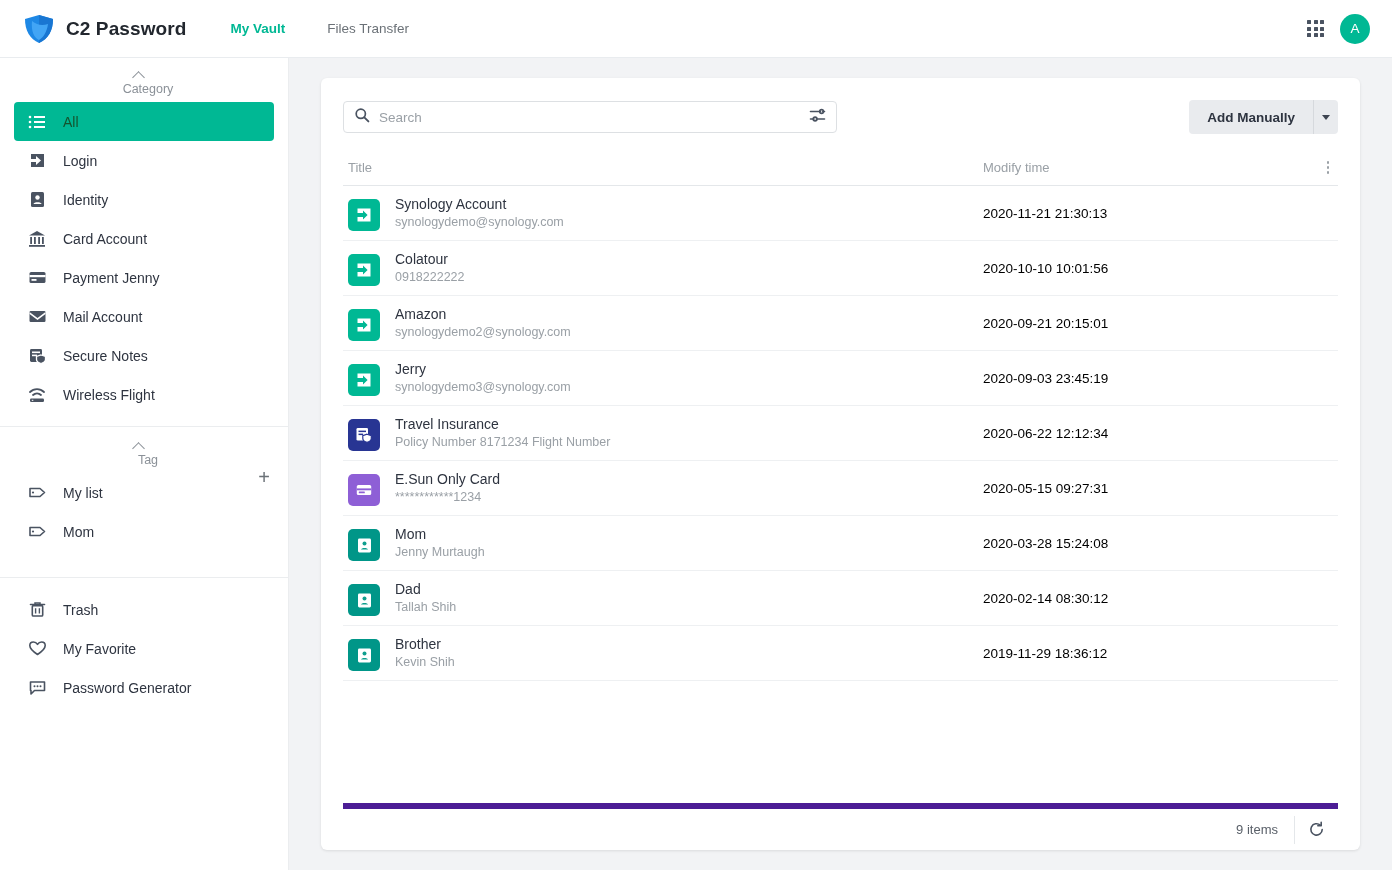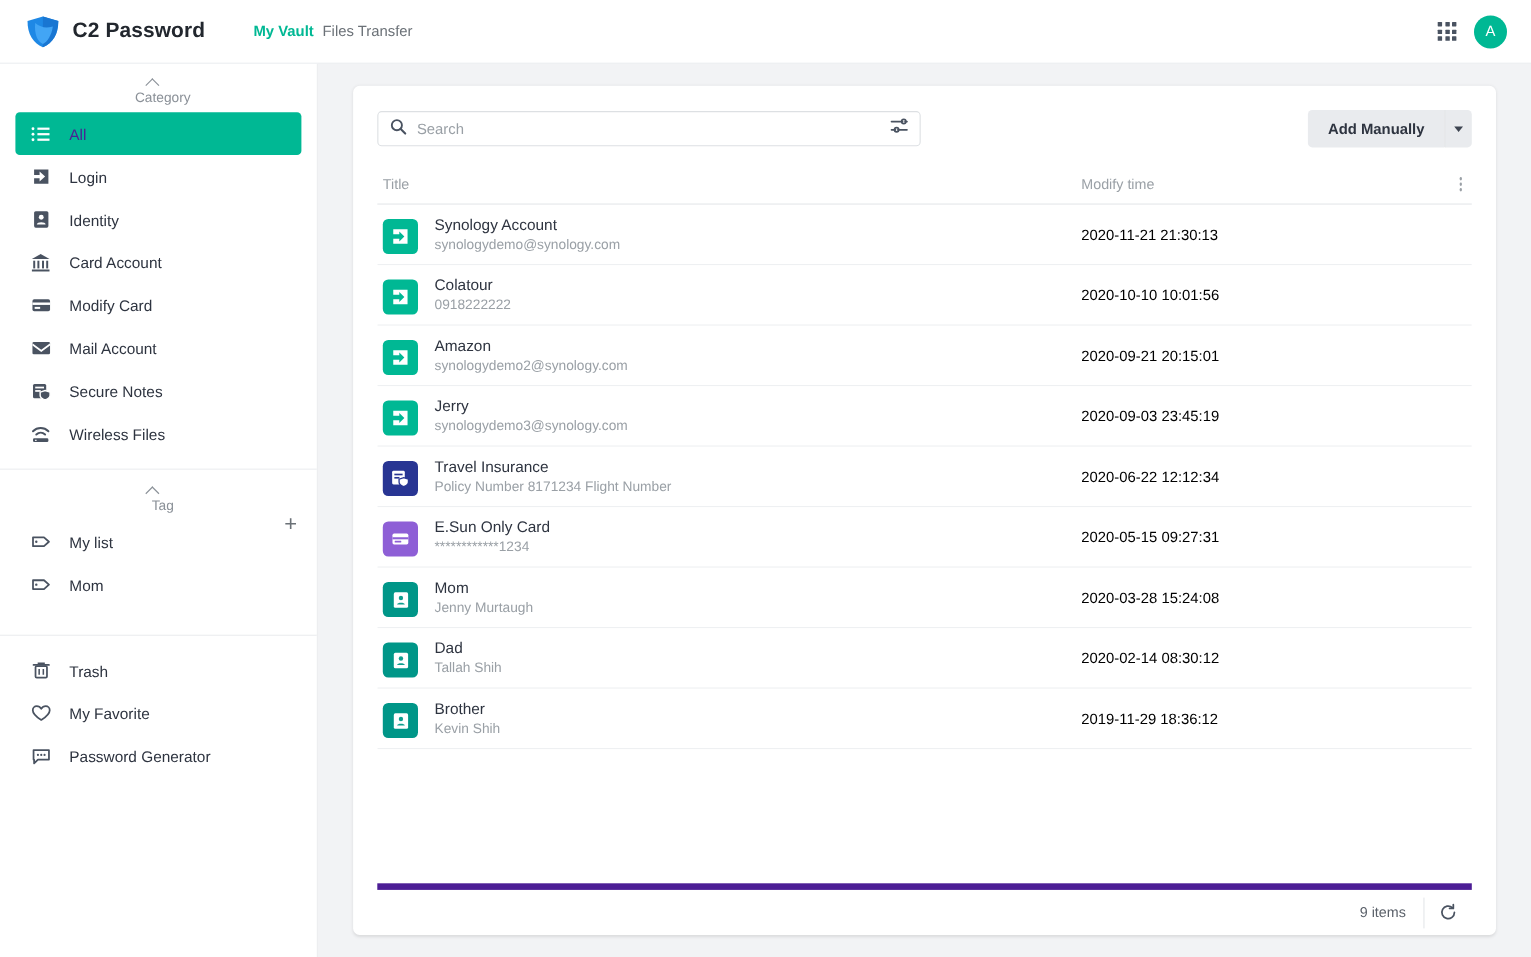--- a/index.html
+++ b/index.html
@@ -18,21 +18,21 @@
     background: #ffffff;
     border-bottom: 1px solid #e9ecef;
     display: flex; align-items: center;
   }
   .brand { display: flex; align-items: center; margin-left: 22px; }
   .brand-logo { width: 34px; height: 32px; display: block; }
   .brand-name {
     font-size: 19px; font-weight: bold; color: #22272e;
     margin-left: 10px; letter-spacing: .1px;
   }
-  .topnav { display: flex; align-items: center; margin-left: 44px; gap: 8px; }
+  .topnav { display: flex; align-items: center; margin-left: 44px; gap: 42px; }
   .topnav-item { font-size: 13.5px; color: #6b7177; cursor: pointer; }
   .topnav-item.active { color: #00b894; font-weight: bold; }
   .topright {
     margin-left: auto; margin-right: 22px;
     display: flex; align-items: center; gap: 16px;
   }
   .grid-icon { display: grid; grid-template-columns: repeat(3, 4px);
     grid-template-rows: repeat(3, 4px); gap: 2.5px; cursor: pointer; }
   .grid-icon i { background: #4a5361; border-radius: .5px; display: block;
     width: 4px; height: 4px; }
@@ -69,21 +69,21 @@
   .section-head .plus {
     margin-left: auto; color: #6b7177; font-size: 20px;
     line-height: 1; cursor: pointer; font-weight: 300;
   }
   .nav-item {
     display: flex; align-items: center;
     height: 39px; margin: 0 14px; padding-left: 12px;
     border-radius: 4px; cursor: pointer;
     color: #2e3440; font-size: 14px;
   }
-  .nav-item.active { background: #00b894; color: #4c1d95; }
+  .nav-item.active { background: #00b894; color: #14532d; }
   .nav-ico {
     width: 22px; height: 22px; margin-right: 15px; flex: none;
     display: flex; align-items: center; justify-content: center;
   }
   .nav-ico svg { display: block; }
   .divider { height: 1px; background: #ebedef; margin: 12px 0; }
 
   
   .main {
     position: absolute; top: 58px; left: 289px;
@@ -263,21 +263,21 @@
   </div>
 
   <div class="nav-item">
     <span class="nav-ico">
       <svg width="19" height="19" viewBox="0 0 19 19">
           <rect x="1.5" y="4" width="16" height="11" rx="1.6" fill="#4a5361"></rect>
           <rect x="1.5" y="7" width="16" height="2.2" fill="#fff"></rect>
           <rect x="3.5" y="11" width="5" height="1.8" fill="#fff"></rect>
         </svg>
     </span>
-    <span>Modify Card</span>
+    <span>Payment Jenny</span>
   </div>
 
   <div class="nav-item">
     <span class="nav-ico">
       <svg width="19" height="19" viewBox="0 0 19 19">
           <rect x="1.5" y="4" width="16" height="11" rx="1.2" fill="#4a5361"></rect>
           <path d="M1.5 5 L9.5 11 L17.5 5 V7 L9.5 13 L1.5 7 Z" fill="#fff"></path>
         </svg>
     </span>
     <span>Mail Account</span>
@@ -297,21 +297,21 @@
 
   <div class="nav-item">
     <span class="nav-ico">
       <svg width="20" height="20" viewBox="0 0 20 20">
           <path d="M3 7 A10 10 0 0 1 17 7" stroke="#4a5361" stroke-width="1.8" fill="none" stroke-linecap="round"></path>
           <path d="M6 10 A6 6 0 0 1 14 10" stroke="#4a5361" stroke-width="1.8" fill="none" stroke-linecap="round"></path>
           <rect x="3" y="13.5" width="14" height="3.4" rx="1.2" fill="#4a5361"></rect>
           <rect x="4.8" y="14.8" width="1.5" height="1" fill="#fff"></rect>
         </svg>
     </span>
-    <span>Wireless Files</span>
+    <span>Wireless Flight</span>
   </div>
 
   <div class="divider"></div>
 
   <div class="section-head">
     <span class="chev"></span>
     <span>Tag</span>
     <span class="plus">+</span>
   </div>
 

